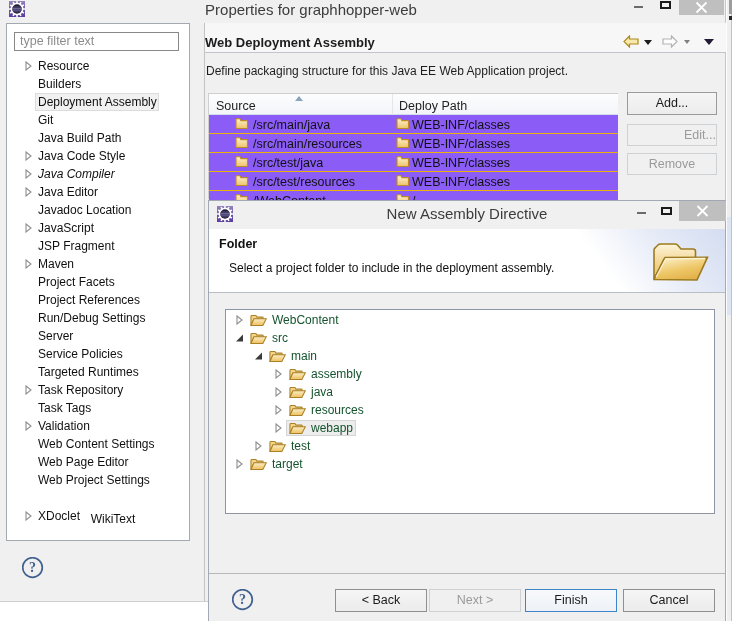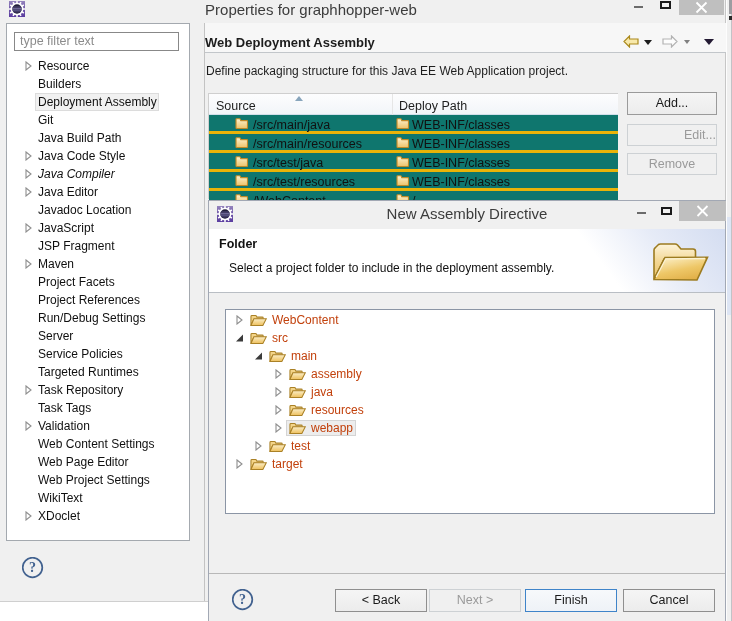--- a/index.html
+++ b/index.html
@@ -15,30 +15,30 @@
 #filter { left:14px; top:32px; width:165px; height:19px; background:#fff; border:1px solid #888; font-size:12.5px; color:#8b8b8b; line-height:17px; padding-left:5px; }
 .sitem { left:38px; width:150px; height:18px; font-size:12px; color:#101010; line-height:18px; white-space:nowrap; }
 
 #sash { left:204px; top:23px; width:1px; height:578px; background:#c3c3c3; }
 #band { left:205px; top:23px; width:521px; height:30px; background:#f7f7f7; border-bottom:1px solid #c2c6ca; }
 #bandtitle { left:205px; top:35px; font-size:13px; font-weight:bold; color:#1c1c1c; }
 #define { left:206px; top:64px; font-size:12px; color:#1e1e1e; }
 #table { left:208px; top:93px; width:410px; height:106px; background:#fff; border:1px solid #cfcfcf; border-bottom:none; }
 #thead { left:0; top:0; width:409px; height:21px; background:linear-gradient(#fdfdfe,#f2f5f9); border-bottom:1px solid #d2dfea; }
 .th { font-size:12.5px; color:#1e1e1e; top:5px; }
-.trow { left:0; width:409px; height:19px; border-bottom:3px solid #eab308; background:#0f766e;padding-left:38px; }
+.trow { left:0; width:409px; height:19px; border-bottom:1px solid #eab308; background:#8b5cf6;padding-left:38px; }
 .tcell { font-size:12.5px; color:#111; top:3px; white-space:nowrap; }
 #colline { left:183px; top:0; width:1px; height:106px; background:#e6e6e6; }
 .btn { width:92px; height:23px; background:linear-gradient(#f5f5f5,#ececec); border:1px solid #8f8f8f; font-size:12.5px; color:#1a1a1a; text-align:center; line-height:21px; }
 .btn.disabled { border:1px solid #cdd1d4; color:#9a9a9a; background:#f0f0f0; }
 
 #modal { left:208px; top:200px; width:518px; height:421px; background:#f0f0f0; border:1px solid #a2a8b4; border-bottom:none; }
 #mheader { left:0; top:28px; width:516px; height:64px; background:#fff; border-bottom:1px solid #b9bec4; }
 #mtreebox { left:16px; top:108px; width:490px; height:205px; background:#fff; border:1px solid #8b95a5; }
-.mtext { font-size:12px; color:#c2410c; line-height:18px; white-space:nowrap; }
+.mtext { font-size:12px; color:#14532d; line-height:18px; white-space:nowrap; }
 .msel { background:#ededed; border:1px solid #d4d4d4; }
 #msep { left:0; top:372px; width:516px; height:1px; background:#b8b8b8; }
 .finish { border:1px solid #3f84c9 !important; background:linear-gradient(#f7f9fb,#eef2f7) !important; }
 </style>
 </head>
 <body>
 <div id="stage">
 
   <div id="main" class="abs">
 
@@ -127,21 +127,21 @@
       </svg>
     <div class="abs sitem" style="top:381px;">Task Repository</div>
     <div class="abs sitem" style="top:399px;">Task Tags</div>
     <svg class="abs" style="left:25px; top:421px;" width="7" height="10" viewBox="0 0 7 10">
         <path d="M1 1 L6 5 L1 9 Z" fill="#fff" stroke="#8f8f8f" stroke-width="1.1"></path>
       </svg>
     <div class="abs sitem" style="top:417px;">Validation</div>
     <div class="abs sitem" style="top:435px;">Web Content Settings</div>
     <div class="abs sitem" style="top:453px;">Web Page Editor</div>
     <div class="abs sitem" style="top:471px;">Web Project Settings</div>
-    <div class="abs sitem" style="top:489px;">WikiText</div>
+    <div class="abs sitem" style="top:510px;text-align:center;">WikiText</div>
     <svg class="abs" style="left:25px; top:511px;" width="7" height="10" viewBox="0 0 7 10">
         <path d="M1 1 L6 5 L1 9 Z" fill="#fff" stroke="#8f8f8f" stroke-width="1.1"></path>
       </svg>
     <div class="abs sitem" style="top:507px;">XDoclet</div>
 
     <div id="sash" class="abs"></div>
     <div id="band" class="abs"></div>
     <div id="bandtitle" class="abs">Web Deployment Assembly</div>
 
     <svg class="abs" style="left:623px; top:35px;" width="16" height="13" viewBox="0 0 16 13">

